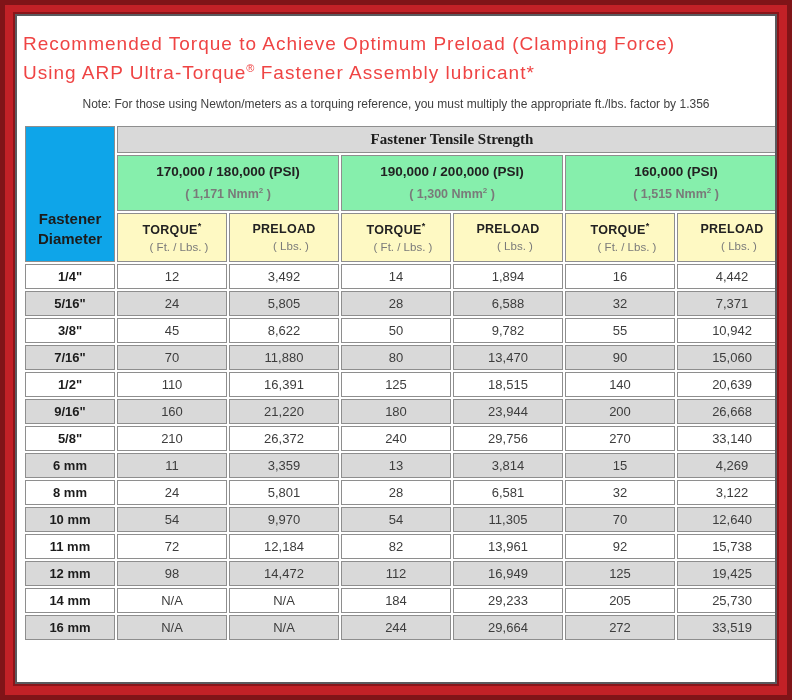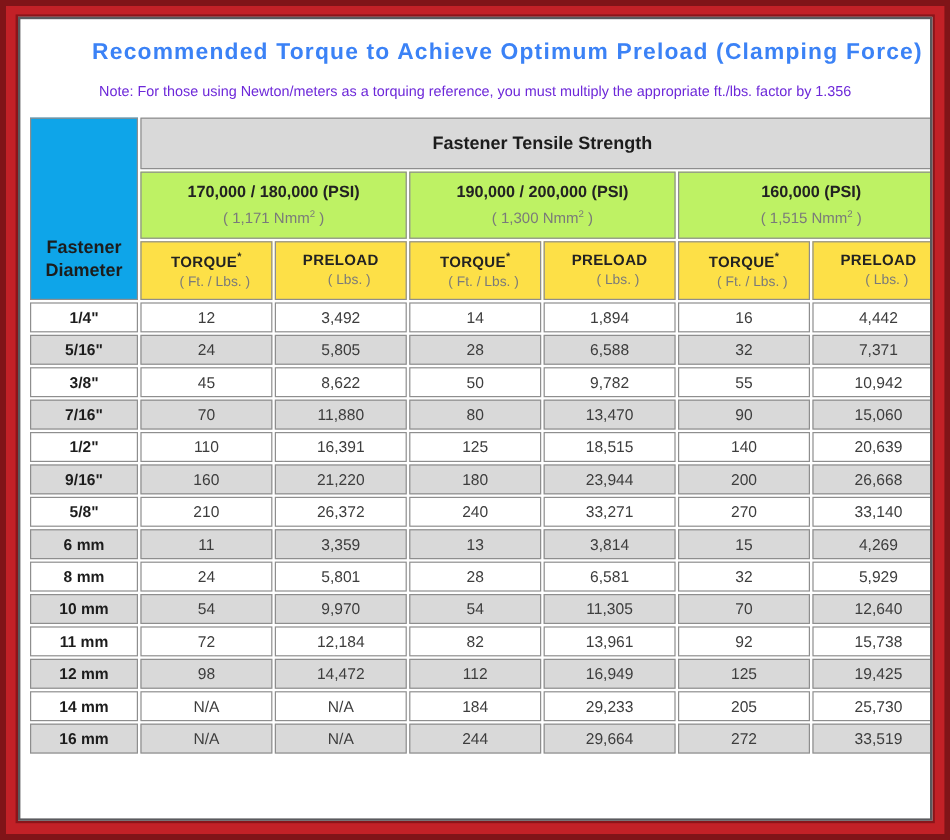--- a/index.html
+++ b/index.html
@@ -12,32 +12,32 @@
   }
   .content {
     width: 100%; height: 100%;
     background: #ffffff;
     border: 2px solid #5a5a5e;
     box-shadow: 0 0 0 2px #8a151a;
     padding: 14px 6px 6px 6px;
     overflow: hidden;
   }
   .title {
-    text-align: right;
+    text-align: left;
     font-size: 19px;
-    font-weight: bold;
+    font-weight: normal;
     letter-spacing: 1px;
     line-height: 1.5;
-    color: #3b82f6;
+    color: #ef4444;
   }
   .title sup { font-size: 11px; letter-spacing: 0; }
   .note {
     text-align: center;
     font-size: 12px;
-    color: #6d28d9;
+    color: #404040;
     margin: 10px 0 13px 0;
   }
   table.torque-table {
     table-layout: fixed;
     width: 756px;
     margin: 0 auto;
     border-collapse: separate;
     border-spacing: 2px;
     background: #ffffff;
   }
@@ -55,45 +55,46 @@
     font-size: 15px;
     font-weight: bold;
     color: #1c1c1c;
     line-height: 1.3;
   }
   th.tensile {
     background: #d9d9d9;
     font-size: 15px;
     font-weight: bold;
     color: #1c1c1c;
-    height: 43px;
-  }
-  th.psi { background: #bef264; padding: 8px 0 9px 0; }
+    height: 27px;
+    font-family: Liberation Serif, serif;
+  }
+  th.psi { background: #86efac; padding: 8px 0 9px 0; }
   .psi-main { font-size: 13.5px; font-weight: bold; color: #222222; }
-  .psi-sub  { font-size: 12.5px; font-weight: normal; color: #7a7a7a; margin-top: 7px; }
+  .psi-sub  { font-size: 12.5px; font-weight: bold; color: #7a7a7a; margin-top: 7px; }
   .psi-sub sup { font-size: 8px; }
-  th.colhead { background: #fde047; padding: 7px 0 8px 0; }
+  th.colhead { background: #fef9c3; padding: 7px 0 8px 0; }
   .ch-main { font-size: 12.5px; font-weight: bold; color: #222222; letter-spacing: .3px; }
   .ch-main sup { font-size: 9px; }
   .ch-sub  { font-size: 11.5px; font-weight: normal; color: #7a7a7a; margin-top: 4px; padding-left: 14px; }
   th.diam {
     font-size: 13px;
     font-weight: bold;
     color: #1c1c1c;
     height: 25px;
   }
   td.val { font-size: 13px; color: #3d3d3d; height: 25px; }
   tr.shaded th.diam, tr.shaded td.val { background: #d9d9d9; }
 </style>
 </head>
 <body>
 
 <div class="content">
 
-  <h1 class="title"><span>Recommended Torque to Achieve Optimum Preload (Clamping Force)</span><br></h1>
+  <h1 class="title"><span>Recommended Torque to Achieve Optimum Preload (Clamping Force)</span><br><span><span>Using ARP Ultra-Torque</span><sup>®</sup><span> Fastener Assembly lubricant*</span></span></h1>
 
   <p class="note">Note: For those using Newton/meters as a torquing reference, you must multiply the appropriate ft./lbs. factor by 1.356</p>
 
   <table class="torque-table">
     <colgroup>
       <col style="width:90px">
       <col style="width:110px">
         <col style="width:110px">
       <col style="width:110px">
         <col style="width:110px">
@@ -199,41 +200,41 @@
     <td class="val">180</td>
     <td class="val">23,944</td>
     <td class="val">200</td>
     <td class="val">26,668</td>
   </tr>
         <tr>
     <th class="diam">5/8"</th>
     <td class="val">210</td>
     <td class="val">26,372</td>
     <td class="val">240</td>
-    <td class="val">33,271</td>
+    <td class="val">29,756</td>
     <td class="val">270</td>
     <td class="val">33,140</td>
   </tr>
         <tr class="shaded">
     <th class="diam">6 mm</th>
     <td class="val">11</td>
     <td class="val">3,359</td>
     <td class="val">13</td>
     <td class="val">3,814</td>
     <td class="val">15</td>
     <td class="val">4,269</td>
   </tr>
         <tr>
     <th class="diam">8 mm</th>
     <td class="val">24</td>
     <td class="val">5,801</td>
     <td class="val">28</td>
     <td class="val">6,581</td>
     <td class="val">32</td>
-    <td class="val">5,929</td>
+    <td class="val">3,122</td>
   </tr>
         <tr class="shaded">
     <th class="diam">10 mm</th>
     <td class="val">54</td>
     <td class="val">9,970</td>
     <td class="val">54</td>
     <td class="val">11,305</td>
     <td class="val">70</td>
     <td class="val">12,640</td>
   </tr>

